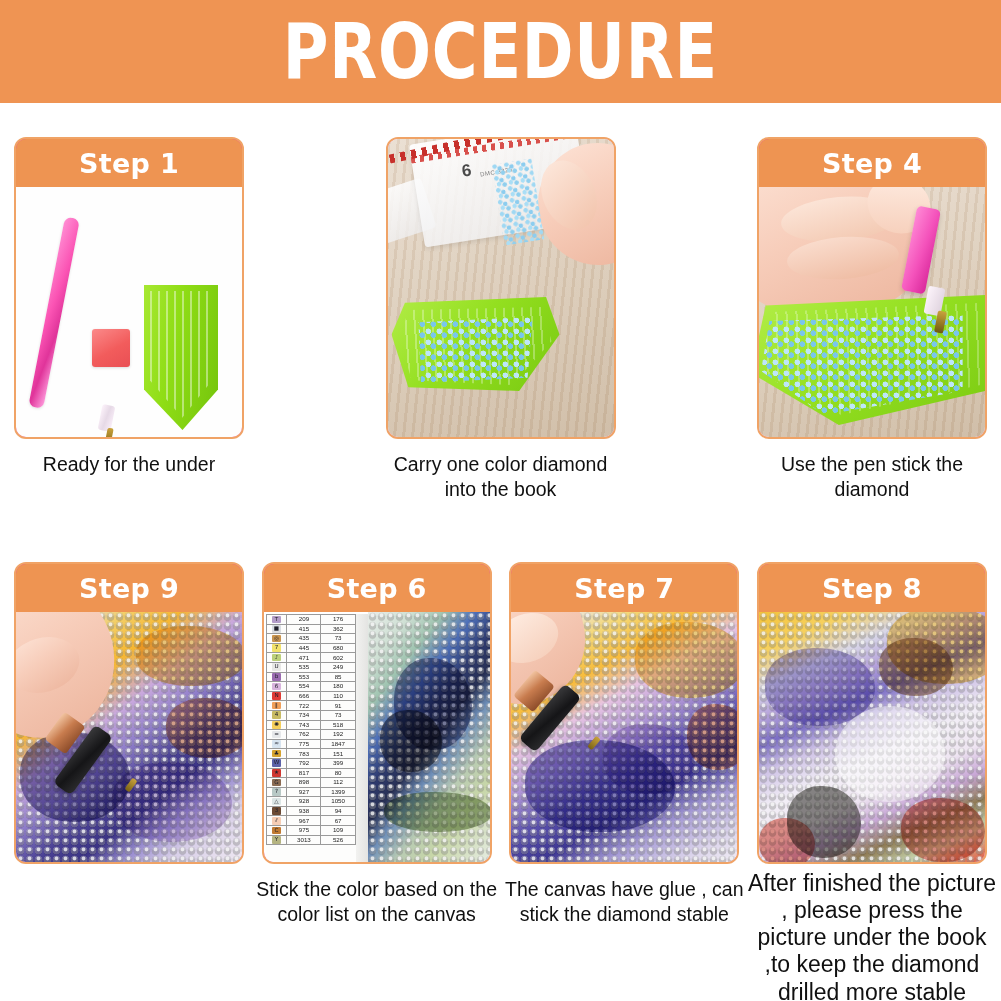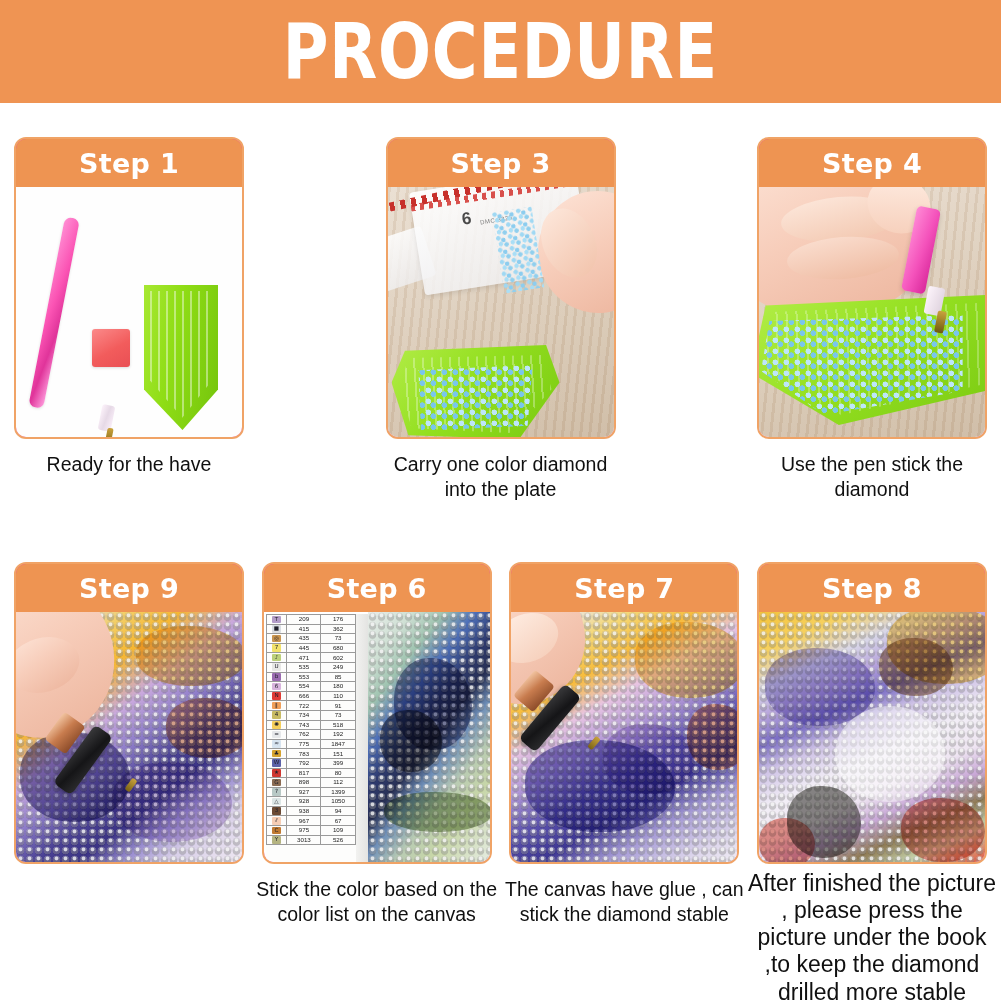--- a/index.html
+++ b/index.html
@@ -499,48 +499,47 @@
           <div class="card-header">Step 1</div>
           <div class="card-body s1">
             <div class="pen"></div>
             <div class="pen-ferrule"></div>
             <div class="pen-tip"></div>
             <div class="glue"></div>
             <div class="tray"></div>
             <div class="tray-lines"></div>
           </div>
         </div>
-        <div class="caption">Ready for the have</div>
+        <div class="caption">Ready for the under</div>
       </div>
 
 
       <div class="step">
         <div class="card">
-          <div class="card-header">Step 3</div>
           <div class="card-body">
             <div class="photo">
               <div class="wood"></div>
               <div class="s3" style="position:absolute;inset:0;">
                 <div class="bag-left"></div>
                 <div class="bag"></div>
                 <div class="bag-strip"></div>
                 <div class="bag-strip2"></div>
                 <div class="bag-num">6</div>
                 <div class="bag-code">DMC 3325</div>
                 <div class="skin hand3"></div>
                 <div class="skin thumb3"></div>
                 <div class="pour"></div>
                 <div class="tray3"></div>
                 <div class="tray3-rib"></div>
                 <div class="beads-blue beads"></div>
               </div>
             </div>
           </div>
         </div>
-        <div class="caption">Carry one color diamond into the plate</div>
+        <div class="caption">Carry one color diamond into the book</div>
       </div>
 
       <div class="step">
         <div class="card">
           <div class="card-header">Step 4</div>
           <div class="card-body">
             <div class="photo">
               <div class="wood"></div>
               <div class="s4" style="position:absolute;inset:0;">
                 <div class="paper"></div>

